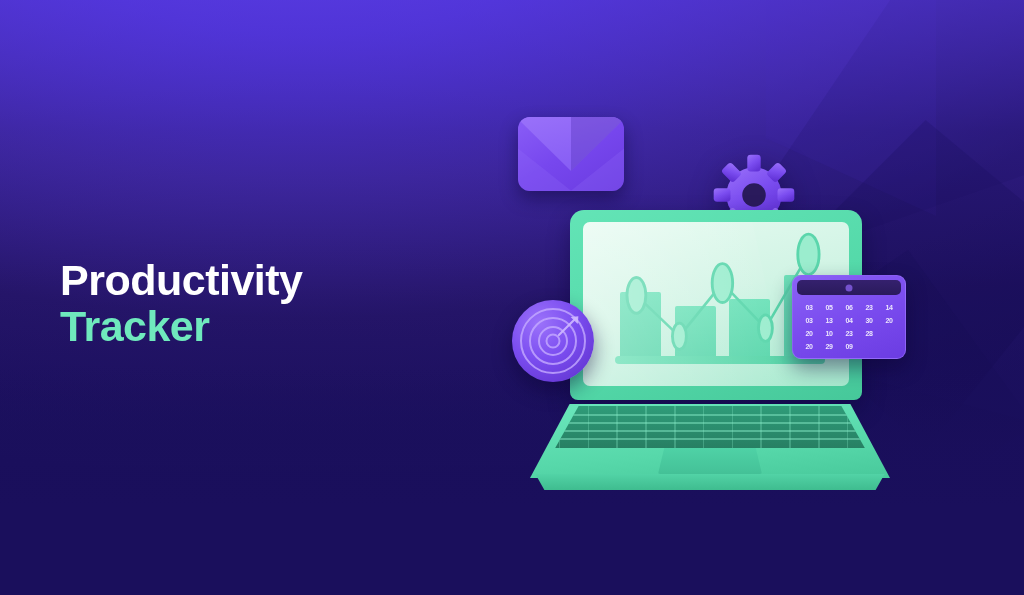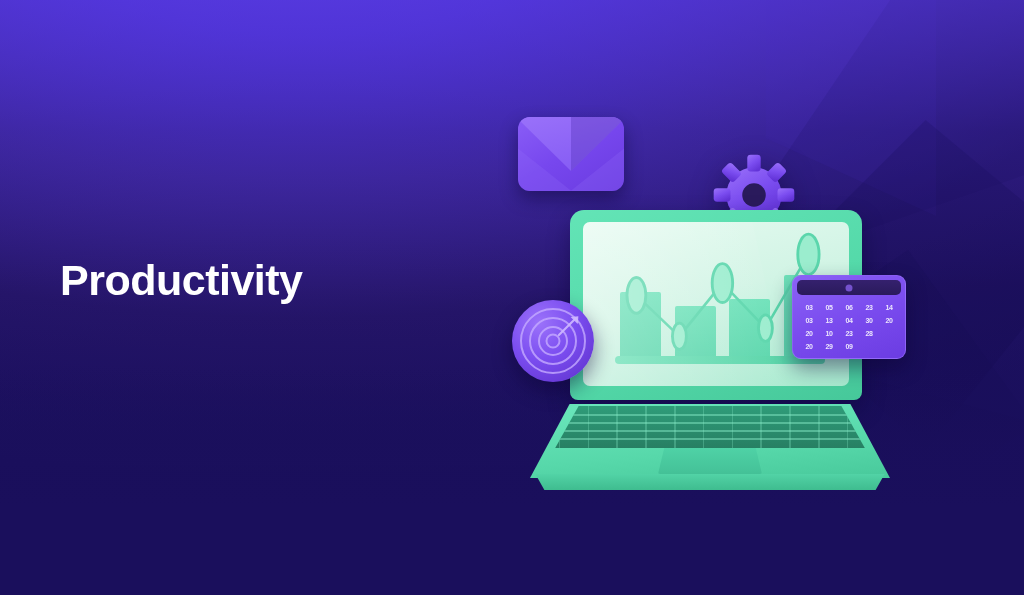--- a/index.html
+++ b/index.html
@@ -329,20 +329,21 @@
   <div class="facet facet-1"></div>
   <div class="facet facet-4"></div>
   <div class="facet facet-2"></div>
   <div class="facet facet-3"></div>
   <div class="facet facet-5"></div>
   <div class="bg-vert"></div>
   <div class="bg-bottom-fade"></div>
 
   <div class="headline">
     <span class="line line-1">Productivity</span>
+    <span class="line line-2">Tracker</span>
   </div>
 
   <div class="illus">
 
     <div class="envelope">
       <div class="env-fold-l"></div>
       <div class="env-fold-r"></div>
       <div class="env-flap"></div>
       <div class="env-flap-shade"></div>
     </div>

